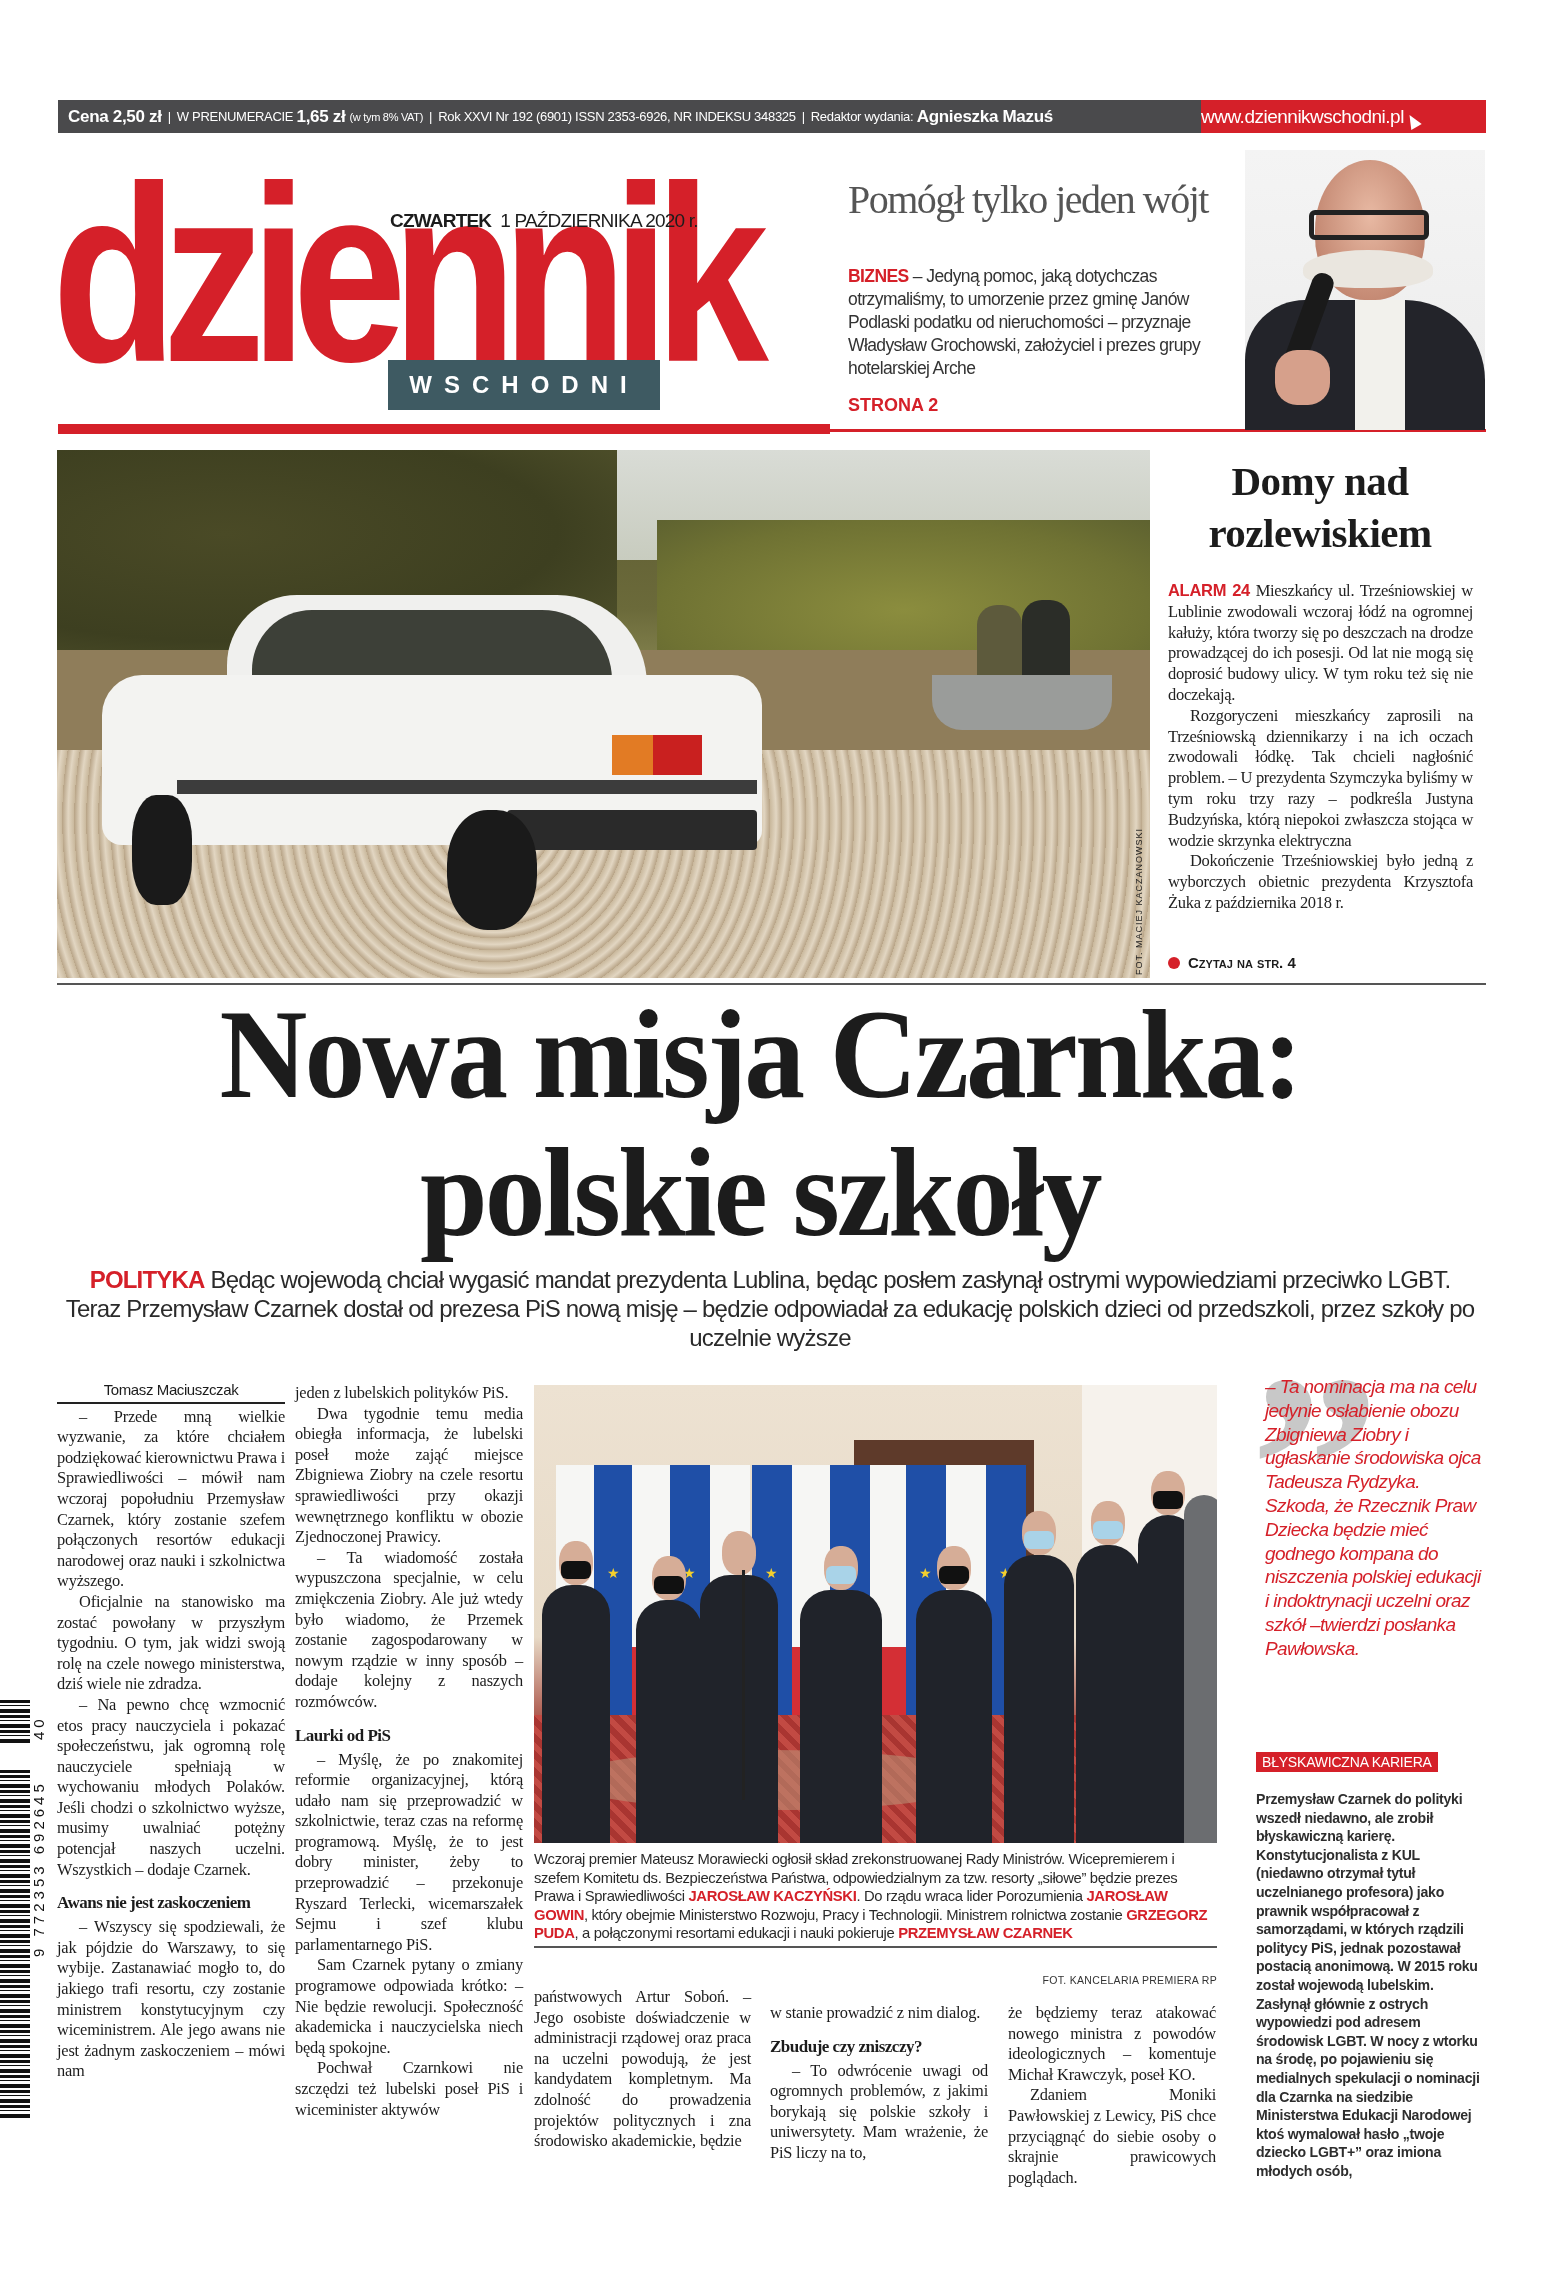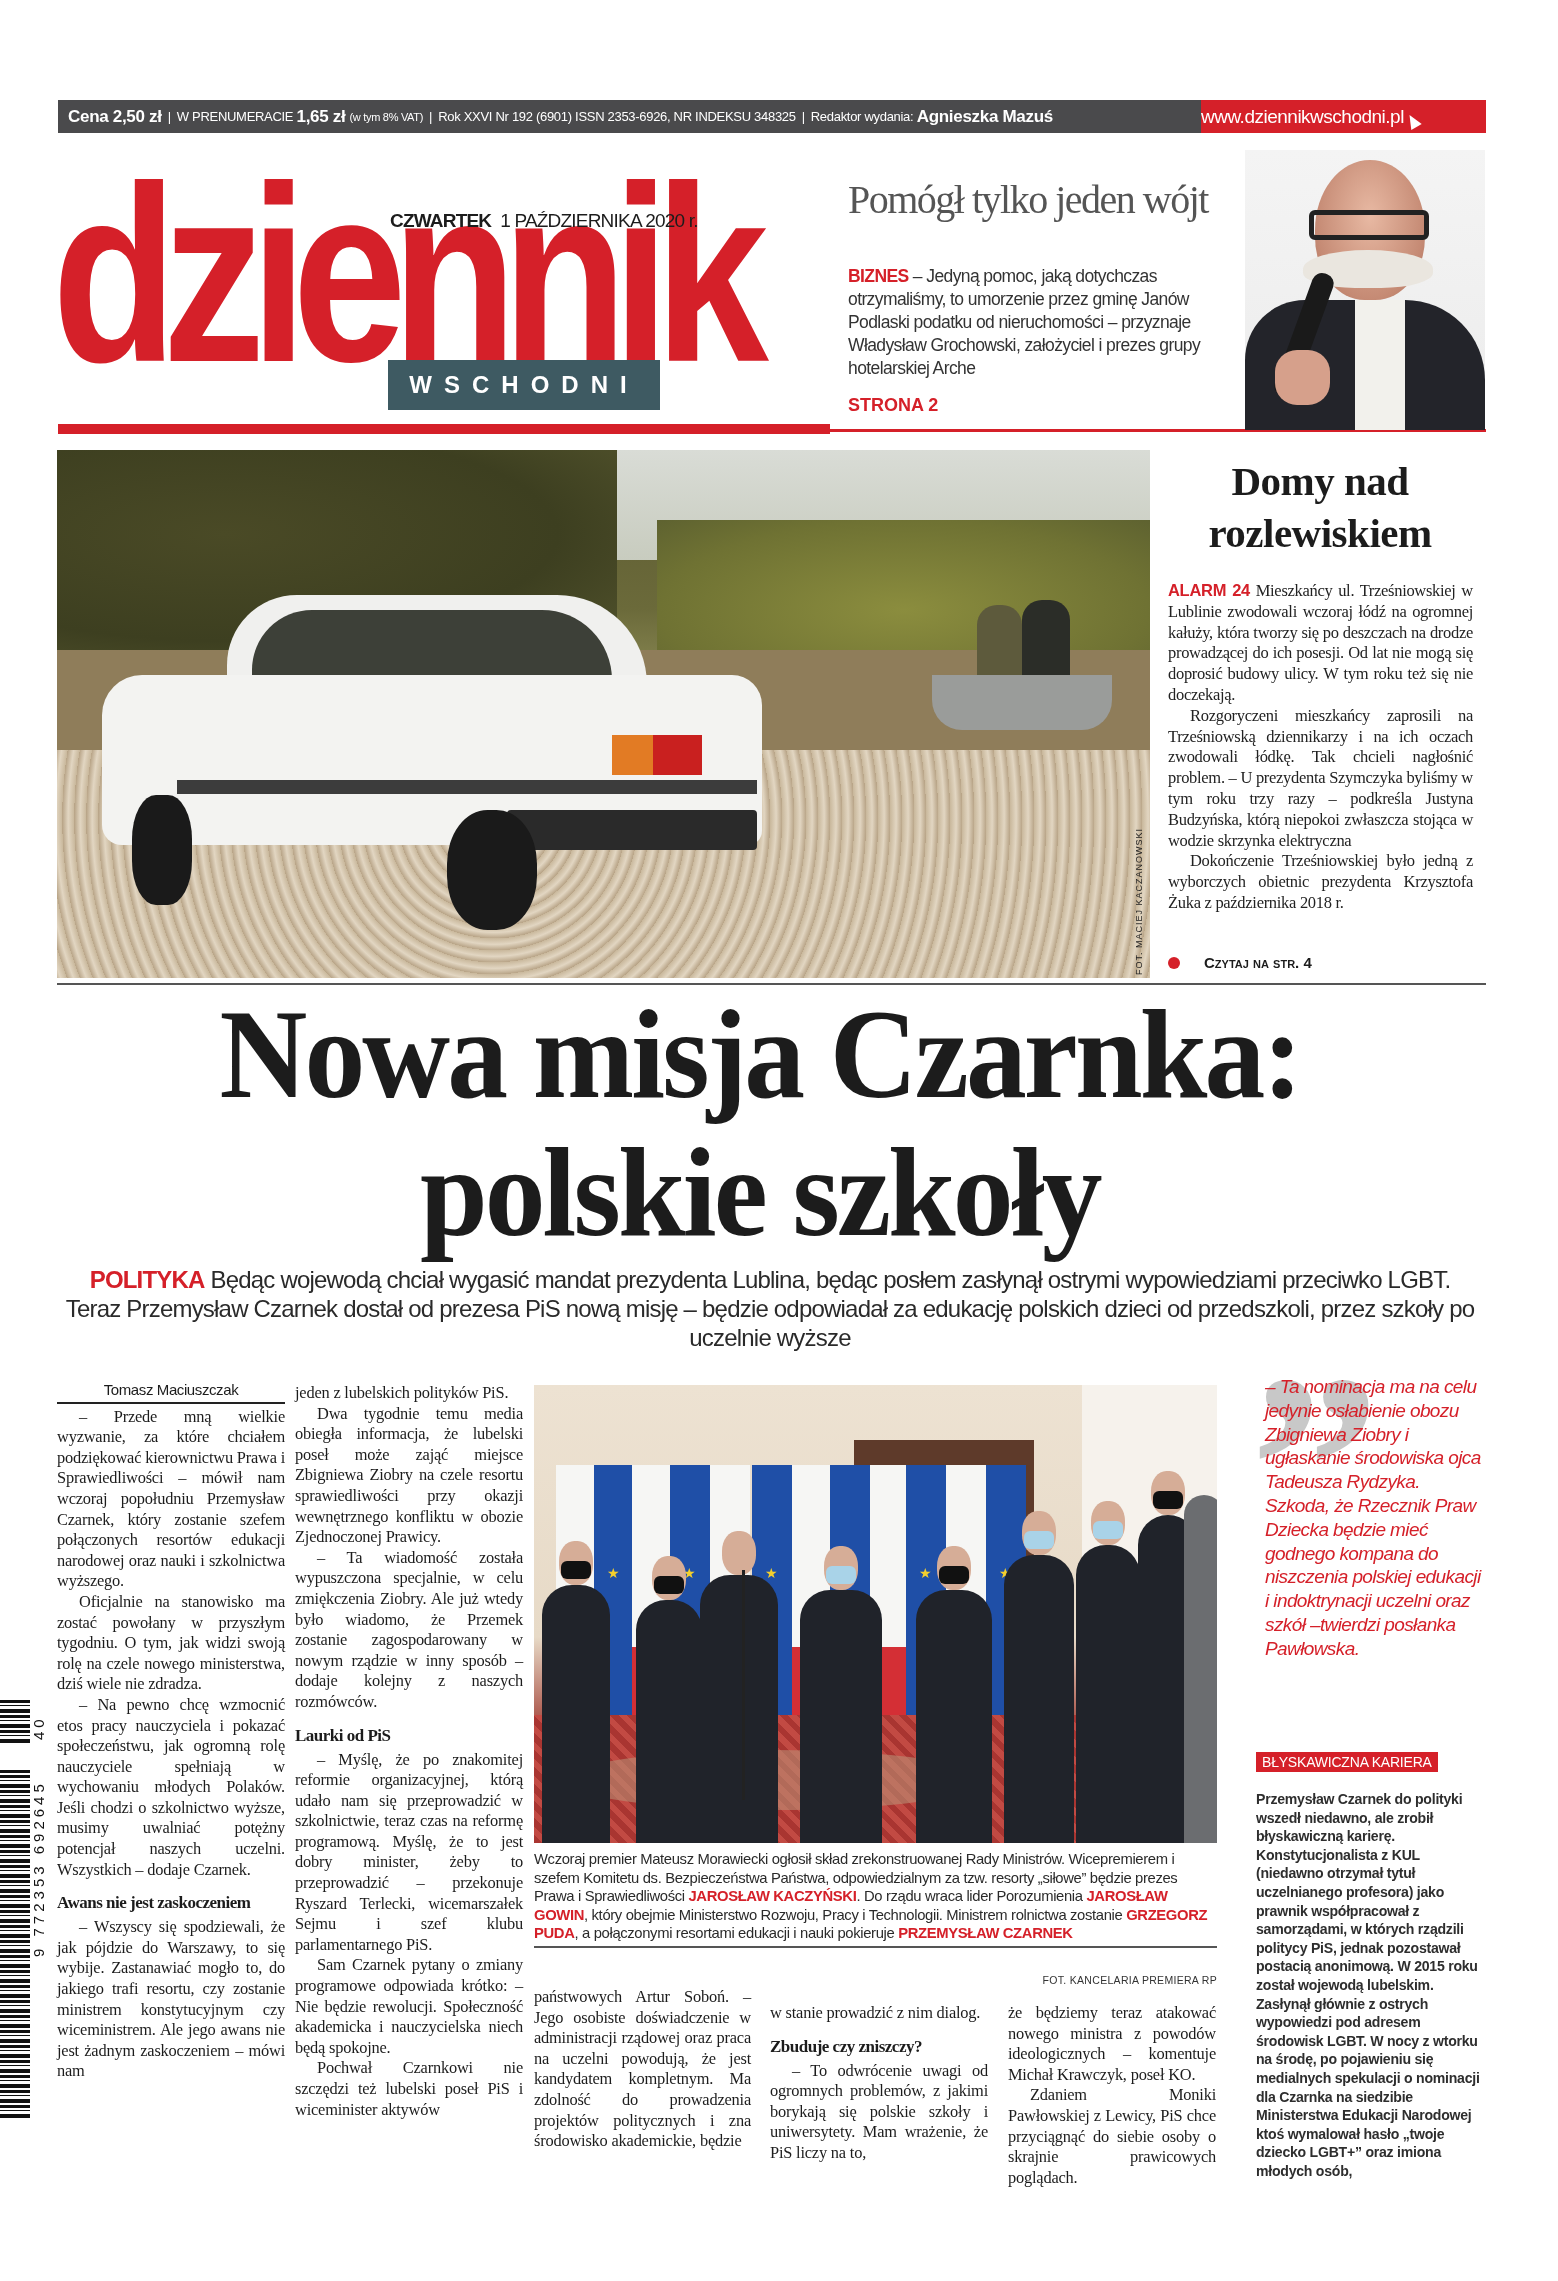--- a/index.html
+++ b/index.html
@@ -74,21 +74,21 @@
 
   
   .side2-title { left: 1165px; top: 455px; width: 310px; text-align: center; font-family: "Liberation Serif", serif; font-weight: bold;
     font-size: 41px; line-height: 52px; letter-spacing: -0.5px; color: #1c1c1c; }
   .side2-body { left: 1168px; top: 580px; width: 305px; font-family: "Liberation Serif", serif; font-size: 16.5px; line-height: 20.8px;
     text-align: justify; color: #222; letter-spacing: -0.3px; }
   .side2-body .lead { font-family: "Liberation Sans", sans-serif; color: #d52029; font-weight: bold; }
   .side2-body p { text-indent: 0; }
   .side2-body p + p { text-indent: 22px; }
   .read-more { left: 1168px; top: 954px; font-family: "Liberation Sans", sans-serif; font-weight: bold; font-size: 15px;
-    font-variant: small-caps; color: #1c1c1c; display: flex; align-items: center; gap: 24px; }
+    font-variant: small-caps; color: #1c1c1c; display: flex; align-items: center; gap: 8px; }
   .red-dot-icon { width: 12px; height: 12px; border-radius: 50%; background: #d52029; display: inline-block; }
   .hr-mid { left: 57px; top: 983px; width: 1429px; height: 2px; background: #555; }
 
   
   .headline { left: 40px; top: 985px; width: 1440px; text-align: center; font-family: "Liberation Serif", serif; font-weight: bold;
     font-size: 128px; line-height: 138px; color: #1c1c1c; letter-spacing: -3px; }
   .headline span { display: inline-block; transform: scaleX(0.95); }
   .lede { left: 60px; top: 1265px; width: 1420px; text-align: center; font-family: "Liberation Sans", sans-serif; font-size: 24px;
     line-height: 29px; color: #2a2a2a; letter-spacing: -0.8px; }
   .lede .red { font-weight: bold; }

